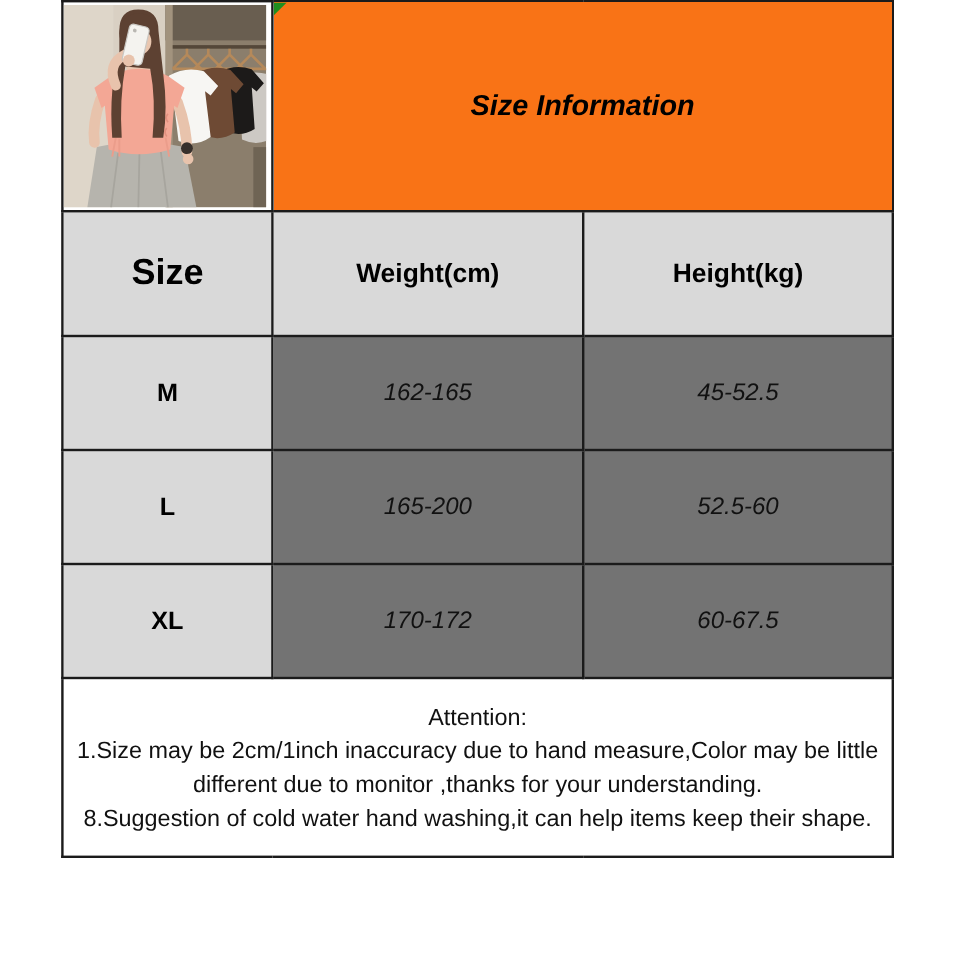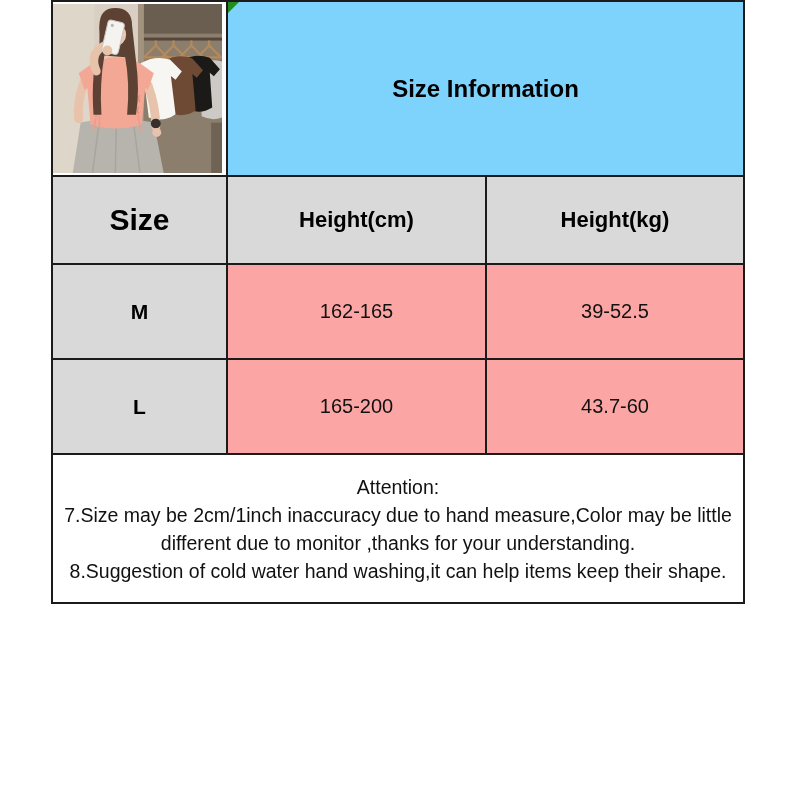--- a/index.html
+++ b/index.html
@@ -12,26 +12,26 @@
   table.size-table{
     border-collapse:collapse;table-layout:fixed;width:692px;
   }
   table.size-table td, table.size-table th{
     border:2px solid #1b1b1b;
     text-align:center;vertical-align:middle;
     padding:0;overflow:hidden;
   }
   
   tr.row-top{height:175px;}
-  tr.header-row{height:88px;}
+  tr.header-row{height:104px;}
   tr.data-row{height:95px;}
   tr.attention-row{height:149px;}
   
-  .title-cell{background:#7dd3fc;position:relative;}
-  .cell-light{background:#fca5a5;}
+  .title-cell{background:#f97316;position:relative;font-style:italic;}
+  .cell-light{background:#737373;font-style:italic;}
   .cell-gray{background:#d9d9d9;}
   .attention-cell{background:#ffffff;}
   
   .photo-cell{background:#ffffff;padding:3px;}
   .photo{position:relative;width:169px;height:169px;overflow:hidden;}
   .photo svg{display:block;width:100%;height:100%;}
   
   .title-text{font-size:24px;font-weight:bold;color:#000;}
   .corner-marker{
     position:absolute;left:0;top:0;width:0;height:0;
@@ -128,40 +128,45 @@
         </div>
       </td>
       <td class="title-cell" colspan="2">
         <span class="corner-marker"></span>
         <span class="title-text">Size Information</span>
       </td>
     </tr>
 
     <tr class="header-row">
       <th class="cell-gray head-label size-head">Size</th>
-      <th class="cell-gray head-label">Height(cm)</th>
+      <th class="cell-gray head-label">Weight(cm)</th>
       <th class="cell-gray head-label">Height(kg)</th>
     </tr>
 
     <tr class="data-row">
       <td class="cell-gray size-label">M</td>
       <td class="cell-light value-cell">162-165</td>
-      <td class="cell-light value-cell">39-52.5</td>
+      <td class="cell-light value-cell">45-52.5</td>
     </tr>
 
     <tr class="data-row">
       <td class="cell-gray size-label">L</td>
       <td class="cell-light value-cell">165-200</td>
-      <td class="cell-light value-cell">43.7-60</td>
+      <td class="cell-light value-cell">52.5-60</td>
     </tr>
 
+    <tr class="data-row">
+      <td class="cell-gray size-label">XL</td>
+      <td class="cell-light value-cell">170-172</td>
+      <td class="cell-light value-cell">60-67.5</td>
+    </tr>
 
 
     <tr class="attention-row">
       <td class="attention-cell" colspan="3">
         <div>Attention:</div>
-        <div>7.Size may be 2cm/1inch inaccuracy due to hand measure,Color may be little different due to monitor ,thanks for your understanding.</div>
+        <div>1.Size may be 2cm/1inch inaccuracy due to hand measure,Color may be little different due to monitor ,thanks for your understanding.</div>
         <div>8.Suggestion of cold water hand washing,it can help items keep their shape.</div>
       </td>
     </tr>
   </tbody>
     </table>
 </div>
 
 </body></html>

